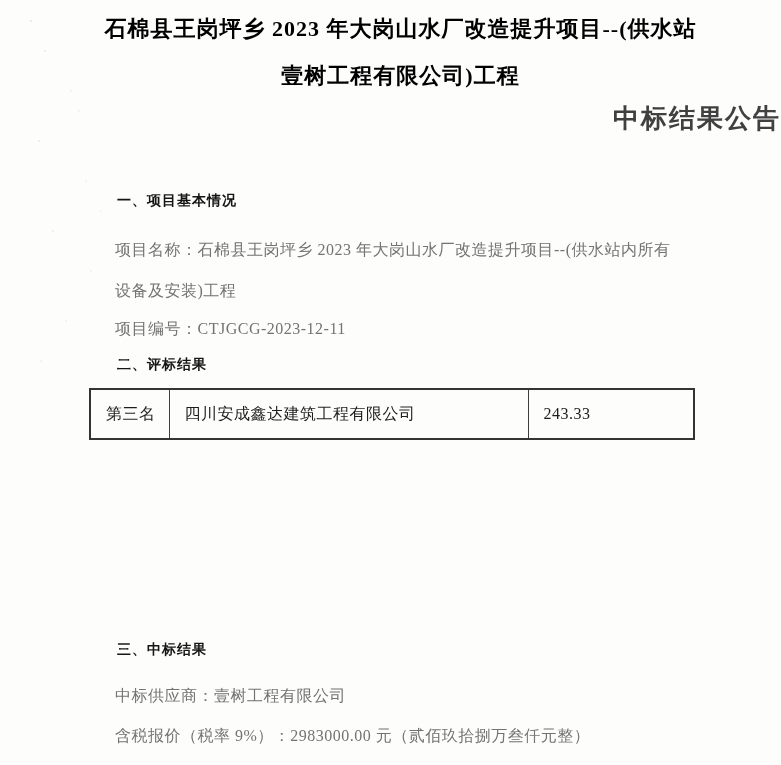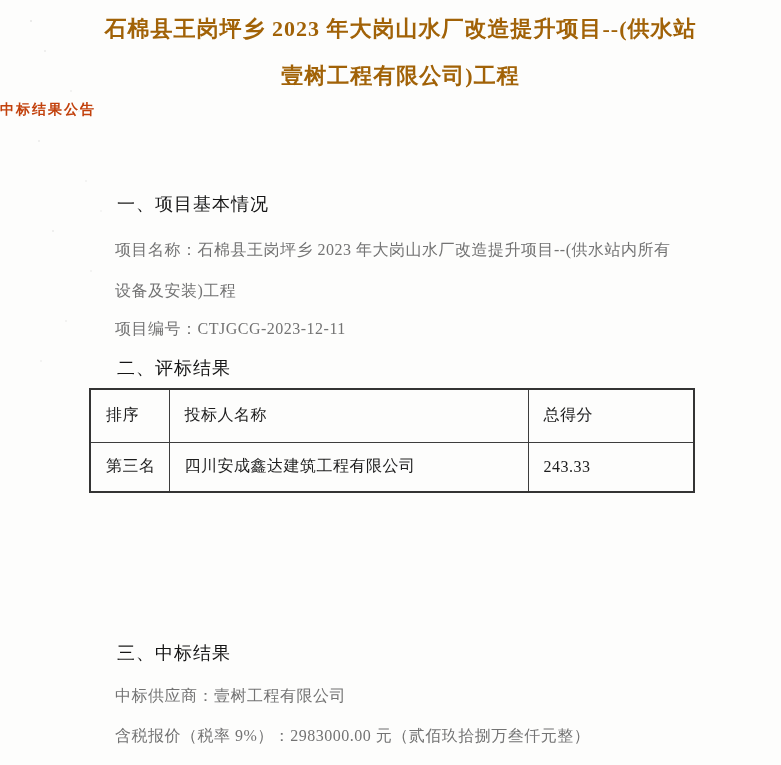--- a/index.html
+++ b/index.html
@@ -18,30 +18,30 @@
     box-shadow:
       14px 30px 0 rgba(130,130,130,0.14), 40px 70px 0 rgba(130,130,130,0.12),
       8px 120px 0 rgba(130,130,130,0.15), 55px 160px 0 rgba(130,130,130,0.10),
       22px 210px 0 rgba(130,130,130,0.14), 60px 250px 0 rgba(130,130,130,0.10),
       35px 300px 0 rgba(130,130,130,0.12), 10px 340px 0 rgba(130,130,130,0.10),
       48px 90px 0 rgba(130,130,130,0.10), 70px 190px 0 rgba(130,130,130,0.08);
   }
   .title-block { position: absolute; left: 0; top: 14px; width: 781px; text-align: center; }
   .title-line {
     font-size: 22px; font-weight: bold; letter-spacing: 1px;
-    line-height: 30px; color: #a16207; padding-left: 20px;
+    line-height: 30px; color: #000000; padding-left: 20px;
   }
   .title-line.l2 { margin-top: 17px; }
   .subtitle {
-    position: absolute; left: 0; top: 101px; width: 781px; text-align: left;
-    font-size: 14px; font-weight: bold; letter-spacing: 2px; color: #c2410c;
+    position: absolute; left: 0; top: 101px; width: 781px; text-align: right;
+    font-size: 26px; font-weight: bold; letter-spacing: 2px; color: #404040;
   }
   .heading {
     position: absolute; left: 117px;
-    font-size: 18px; font-weight: normal; letter-spacing: 1px; color: #151515;
+    font-size: 14px; font-weight: bold; letter-spacing: 1px; color: #151515;
   }
   .h1 { top: 192px; }
   .h2 { top: 356px; }
   .h3 { top: 641px; }
   .bodyline {
     position: absolute; left: 115px;
     font-size: 16px; letter-spacing: 0.5px; color: #737373;
   }
   .bl1 { top: 240px; }
   .bl2 { top: 281px; }
@@ -84,25 +84,20 @@
 
 <div class="heading h2">二、评标结果</div>
 
 <table class="result">
   <colgroup>
       <col class="c1">
       <col class="c2">
       <col class="c3">
     </colgroup>
   <tbody>
-      <tr class="hdr">
-    <td>排序</td>
-    <td>投标人名称</td>
-    <td>总得分</td>
-  </tr>
   <tr class="row">
     <td>第三名</td>
     <td>四川安成鑫达建筑工程有限公司</td>
     <td class="score">243.33</td>
   </tr>
 </tbody>
   </table>
 
 <div class="heading h3">三、中标结果</div>
 <div class="bodyline bl4">中标供应商：壹树工程有限公司</div>

